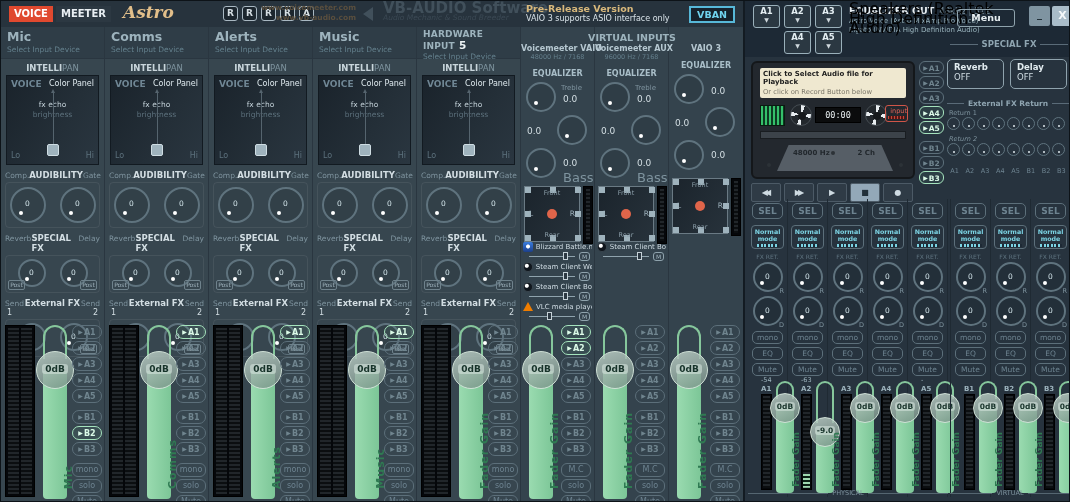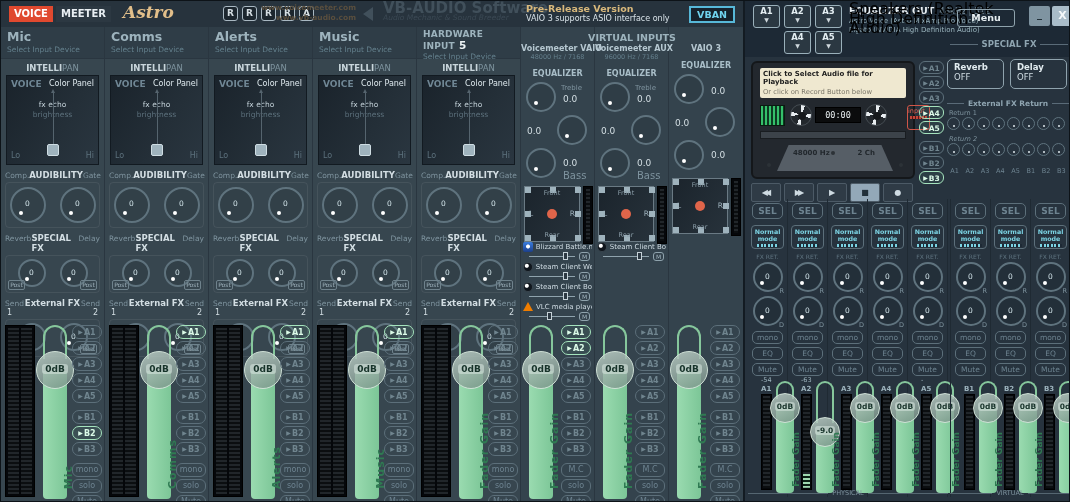--- a/index.html
+++ b/index.html
@@ -90,21 +90,21 @@
   .v-rate { text-align:center; color:#647f8c; font-size:6.5px; }
   .eq-header { margin-top:8px; text-align:center; color:#a9bec8; font-size:8px; font-weight:bold; }
   .eq-cluster { position:relative; height:100px; margin-top:4px; }
   .eq-k1 { position:absolute; left:5px; top:0; }
   .eq-k2 { position:absolute; left:36px; top:33px; }
   .eq-k3 { position:absolute; left:5px; top:66px; }
   .eq-treble { position:absolute; left:40px; top:2px; color:#7e939e; font-size:7px; }
   .eq-v1 { position:absolute; left:42px; top:12px; color:#d3dee3; font-size:9px; }
   .eq-v2 { position:absolute; left:6px; top:44px; color:#d3dee3; font-size:9px; }
   .eq-v3 { position:absolute; left:42px; top:76px; color:#d3dee3; font-size:9px; }
-  .eq-bass { position:absolute; left:42px; top:88px; color:#7e939e; font-size:10px; }
+  .eq-bass { position:absolute; left:42px; top:88px; color:#7e939e; font-size:13px; }
   .panner-row { position:relative; height:62px; margin-top:4px; }
   .panner { position:absolute; left:3px; top:0; width:56px; height:56px; background:linear-gradient(120deg,#1b242c,#27323b); border:1px solid #6a7a84; }
   .pan-handle { position:absolute; width:6px; height:6px; background:#9fb3bd; }
   .pan-front { position:absolute; top:2px; left:0; right:0; text-align:center; color:#8a9da8; font-size:6.5px; }
   .pan-rear { position:absolute; bottom:2px; left:0; right:0; text-align:center; color:#8a9da8; font-size:6.5px; }
   .pan-l { position:absolute; left:4px; top:22px; color:#9aadb8; font-size:7.5px; }
   .pan-r { position:absolute; right:4px; top:22px; color:#9aadb8; font-size:7.5px; }
   .pan-dot { position:absolute; left:50%; top:50%; margin:-5px 0 0 -5px; width:10px; height:10px; border-radius:50%; background:#e0654a; }
   .v-meter { position:absolute; left:62px; top:0; width:10px; height:58px; }
   .apps { position:absolute; left:2px; right:2px; top:214px; height:80px; }
@@ -144,21 +144,21 @@
   
   .cassette { position:absolute; left:6px; top:60px; width:164px; height:118px; background:#23282e; border:2px solid #14171a; border-radius:6px; }
   .cas-label { position:absolute; left:7px; top:5px; width:146px; height:30px; background:#efe8d0; border-radius:2px; padding:2px 3px; }
   .cas-label .l1 { color:#1d1d1d; font-size:7px; font-weight:bold; }
   .cas-label .l2 { color:#7a7668; font-size:6.8px; margin-top:2px; }
   .ledgrid { position:absolute; left:7px; top:42px; width:25px; height:21px; background:repeating-linear-gradient(90deg,#35c06a 0 2px,#0d3a22 2px 4px); border:1px solid #0a1a10; }
   .reel { position:absolute; top:41px; width:22px; height:22px; border-radius:50%; border:1px solid #454c52; background:conic-gradient(#e8edf0 0 25deg,#23282d 25deg 85deg,#e8edf0 85deg 110deg,#23282d 110deg 180deg,#e8edf0 180deg 205deg,#23282d 205deg 265deg,#e8edf0 265deg 290deg,#23282d 290deg 360deg); }
   .reel:after { content:""; position:absolute; left:7px; top:7px; width:8px; height:8px; border-radius:50%; background:#16191c; }
   .reel1 { left:37px; } .reel2 { left:112px; }
   .timedisp { position:absolute; left:62px; top:44px; width:46px; height:16px; background:#0b0c0d; border:1px solid #000; color:#e8eef0; font-family:"DejaVu Sans Mono","Liberation Mono",monospace; font-size:8.5px; text-align:center; line-height:14px; }
-  .input-btn { position:absolute; left:154px; top:42px; width:23px; height:25px; border:1px solid #d05548; border-radius:3px; text-align:left; }
+  .input-btn { position:absolute; left:132px; top:42px; width:23px; height:17px; border:1px solid #d05548; border-radius:3px; text-align:right; }
   .input-btn .t { color:#e06055; font-size:6.5px; line-height:8px; display:block; margin-top:1px; }
   .input-btn .leds { margin:1px auto 0; width:17px; height:3px; background:repeating-linear-gradient(90deg,#c4473c 0 1.5px,#5a1713 1.5px 3px); }
   .cas-bar { position:absolute; left:7px; top:68px; width:146px; height:8px; background:#3c434a; border:1px solid #191d21; }
   .cas-trap { position:absolute; left:24px; top:82px; width:116px; height:26px; background:#565e66; clip-path:polygon(10% 0,90% 0,100% 100%,0 100%); }
   .cas-trap .hz { position:absolute; left:16px; top:4px; color:#22282d; font-size:7px; font-weight:bold;text-align:center; }
   .cas-trap .ch { position:absolute; right:18px; top:4px; color:#22282d; font-size:7px; font-weight:bold; }
   .screw { position:absolute; width:4px; height:4px; border-radius:50%; background:#2c3237; }
   .transport { position:absolute; left:6px; top:182px; display:flex; gap:3px; }
   .tbtn { width:30px; height:19px; background:#2f3b46; border:1px solid #4c5a66; border-radius:2px; color:#cfdbe2; text-align:center; line-height:17px; font-size:8px; }
   .tbtn.lit { background:#93a8b8; color:#22303a; }

